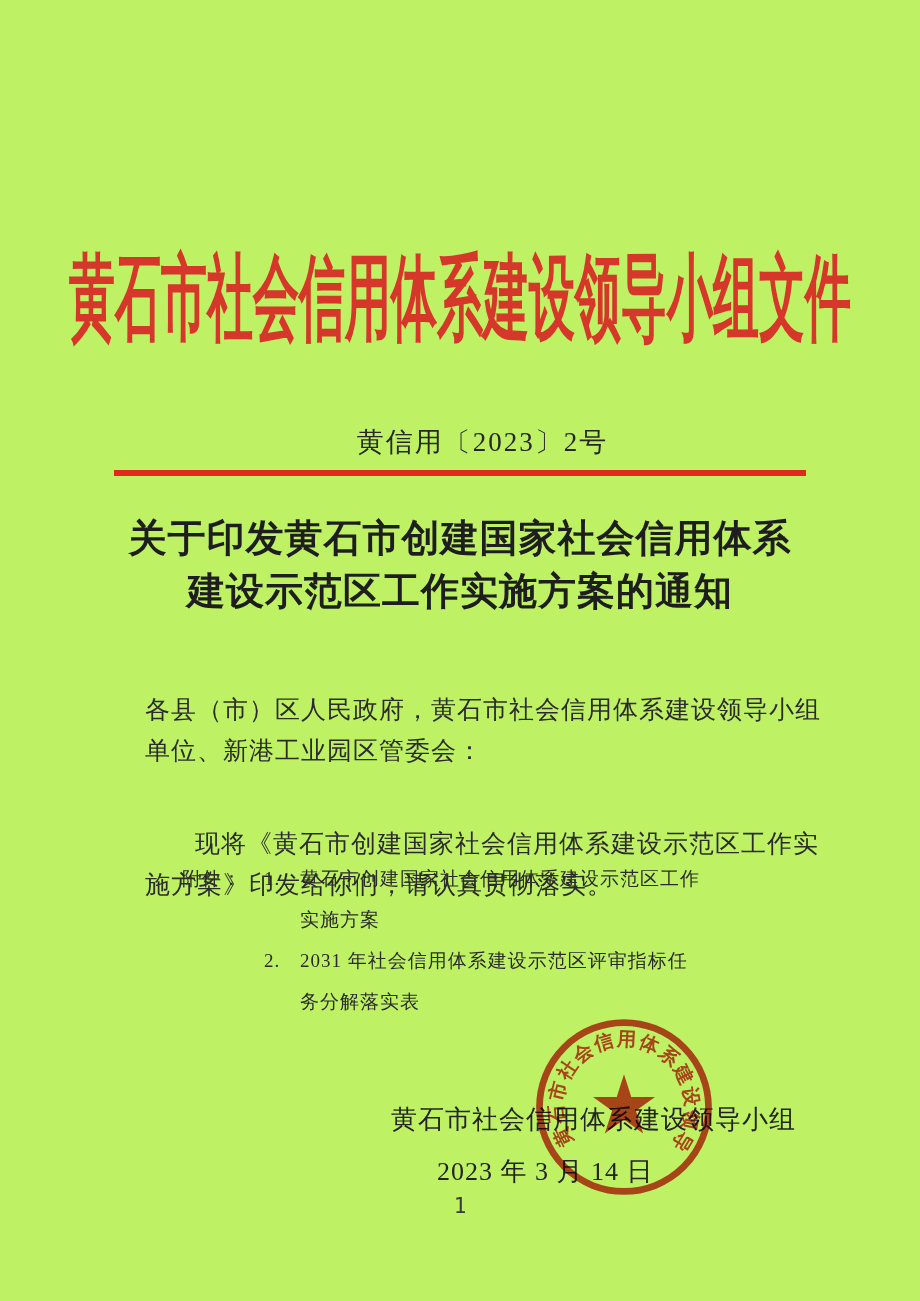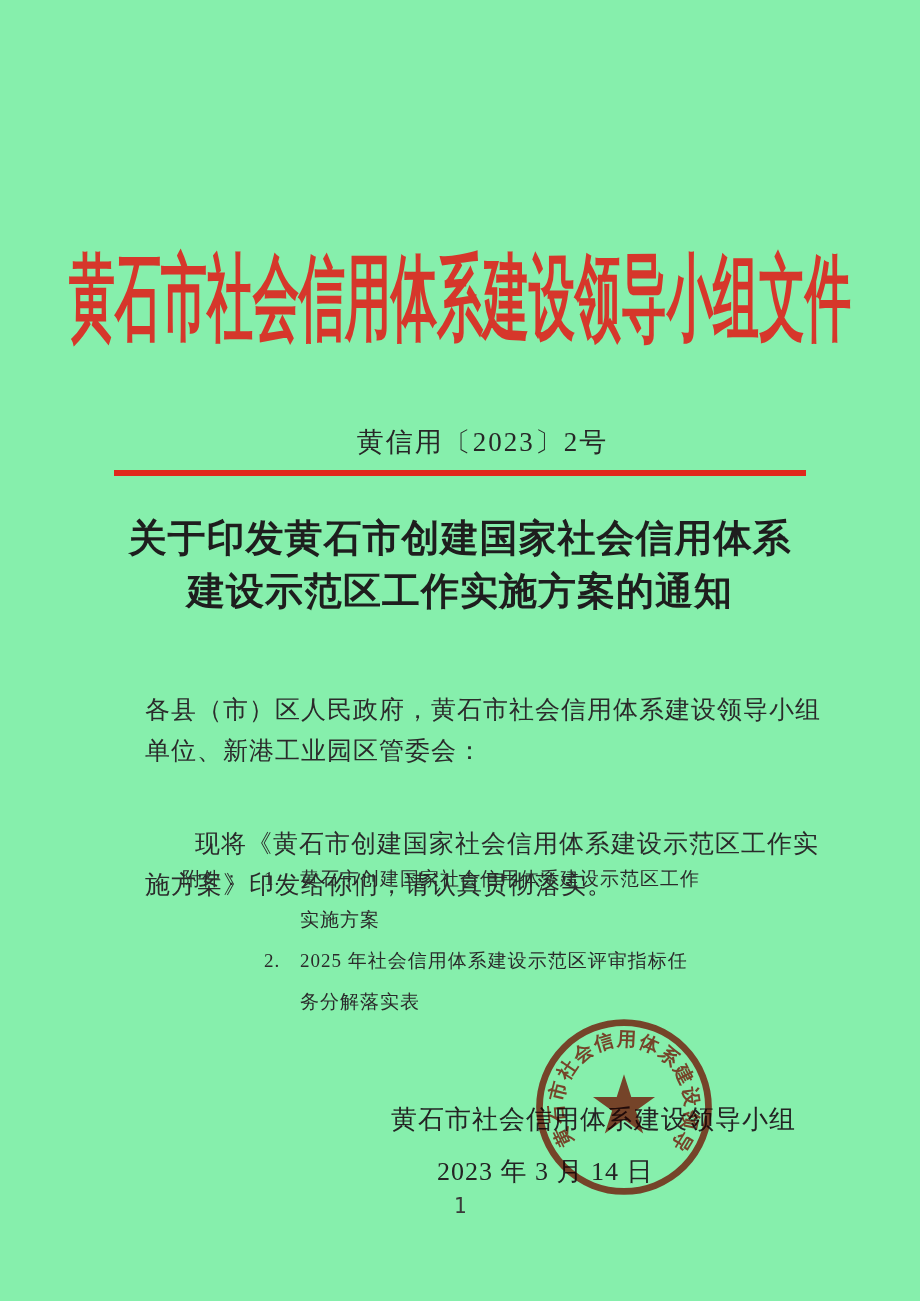--- a/index.html
+++ b/index.html
@@ -1,21 +1,21 @@
 <!DOCTYPE html>
 <html><head>
 <meta charset="utf-8">
 <style>
   * { margin:0; padding:0; box-sizing:border-box; }
   html,body { background:#8a8a8a; }
   .page {
     position:relative;
     width:920px; height:1301px;
     margin:0 auto;
-    background:#86efac;
+    background:#bef264;
     overflow:hidden;
     font-family:"Liberation Serif","DejaVu Serif",serif;
     color:#2b2b2b;
   }
   .red-header {
     position:absolute; top:249px; left:0; width:920px;
     display:flex; justify-content:center;
   }
   .red-header-text {
     font-size:92px; font-weight:bold; color:#d6372b;
@@ -112,21 +112,21 @@
   <div class="attachments">
     <div class="att-label">附件：</div>
     <div class="att-items">
       <div class="att-item">
         <span class="att-num">1.</span>
         <span class="att-text">黄石市创建国家社会信用体系建设示范区工作
 实施方案</span>
       </div>
       <div class="att-item">
         <span class="att-num">2.</span>
-        <span class="att-text">2025 年社会信用体系建设示范区评审指标任
+        <span class="att-text">2031 年社会信用体系建设示范区评审指标任
 务分解落实表</span>
       </div>
     </div>
   </div>
 
   <div class="signature">黄石市社会信用体系建设领导小组</div>
 
   <div class="issue-date">2023 年 3 月 14 日</div>
 
   <svg class="seal" viewBox="0 0 200 200" xmlns="http://www.w3.org/2000/svg">

